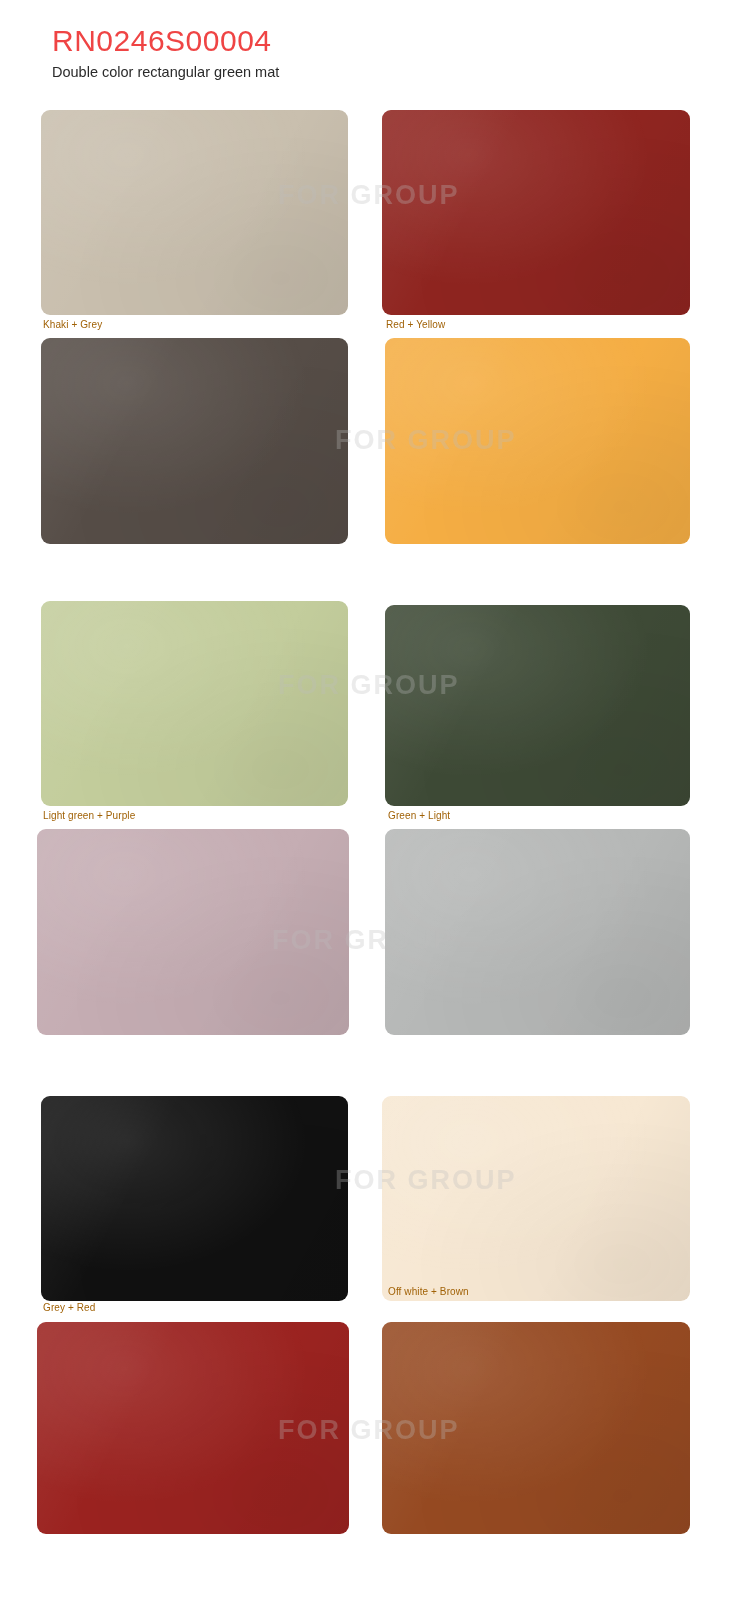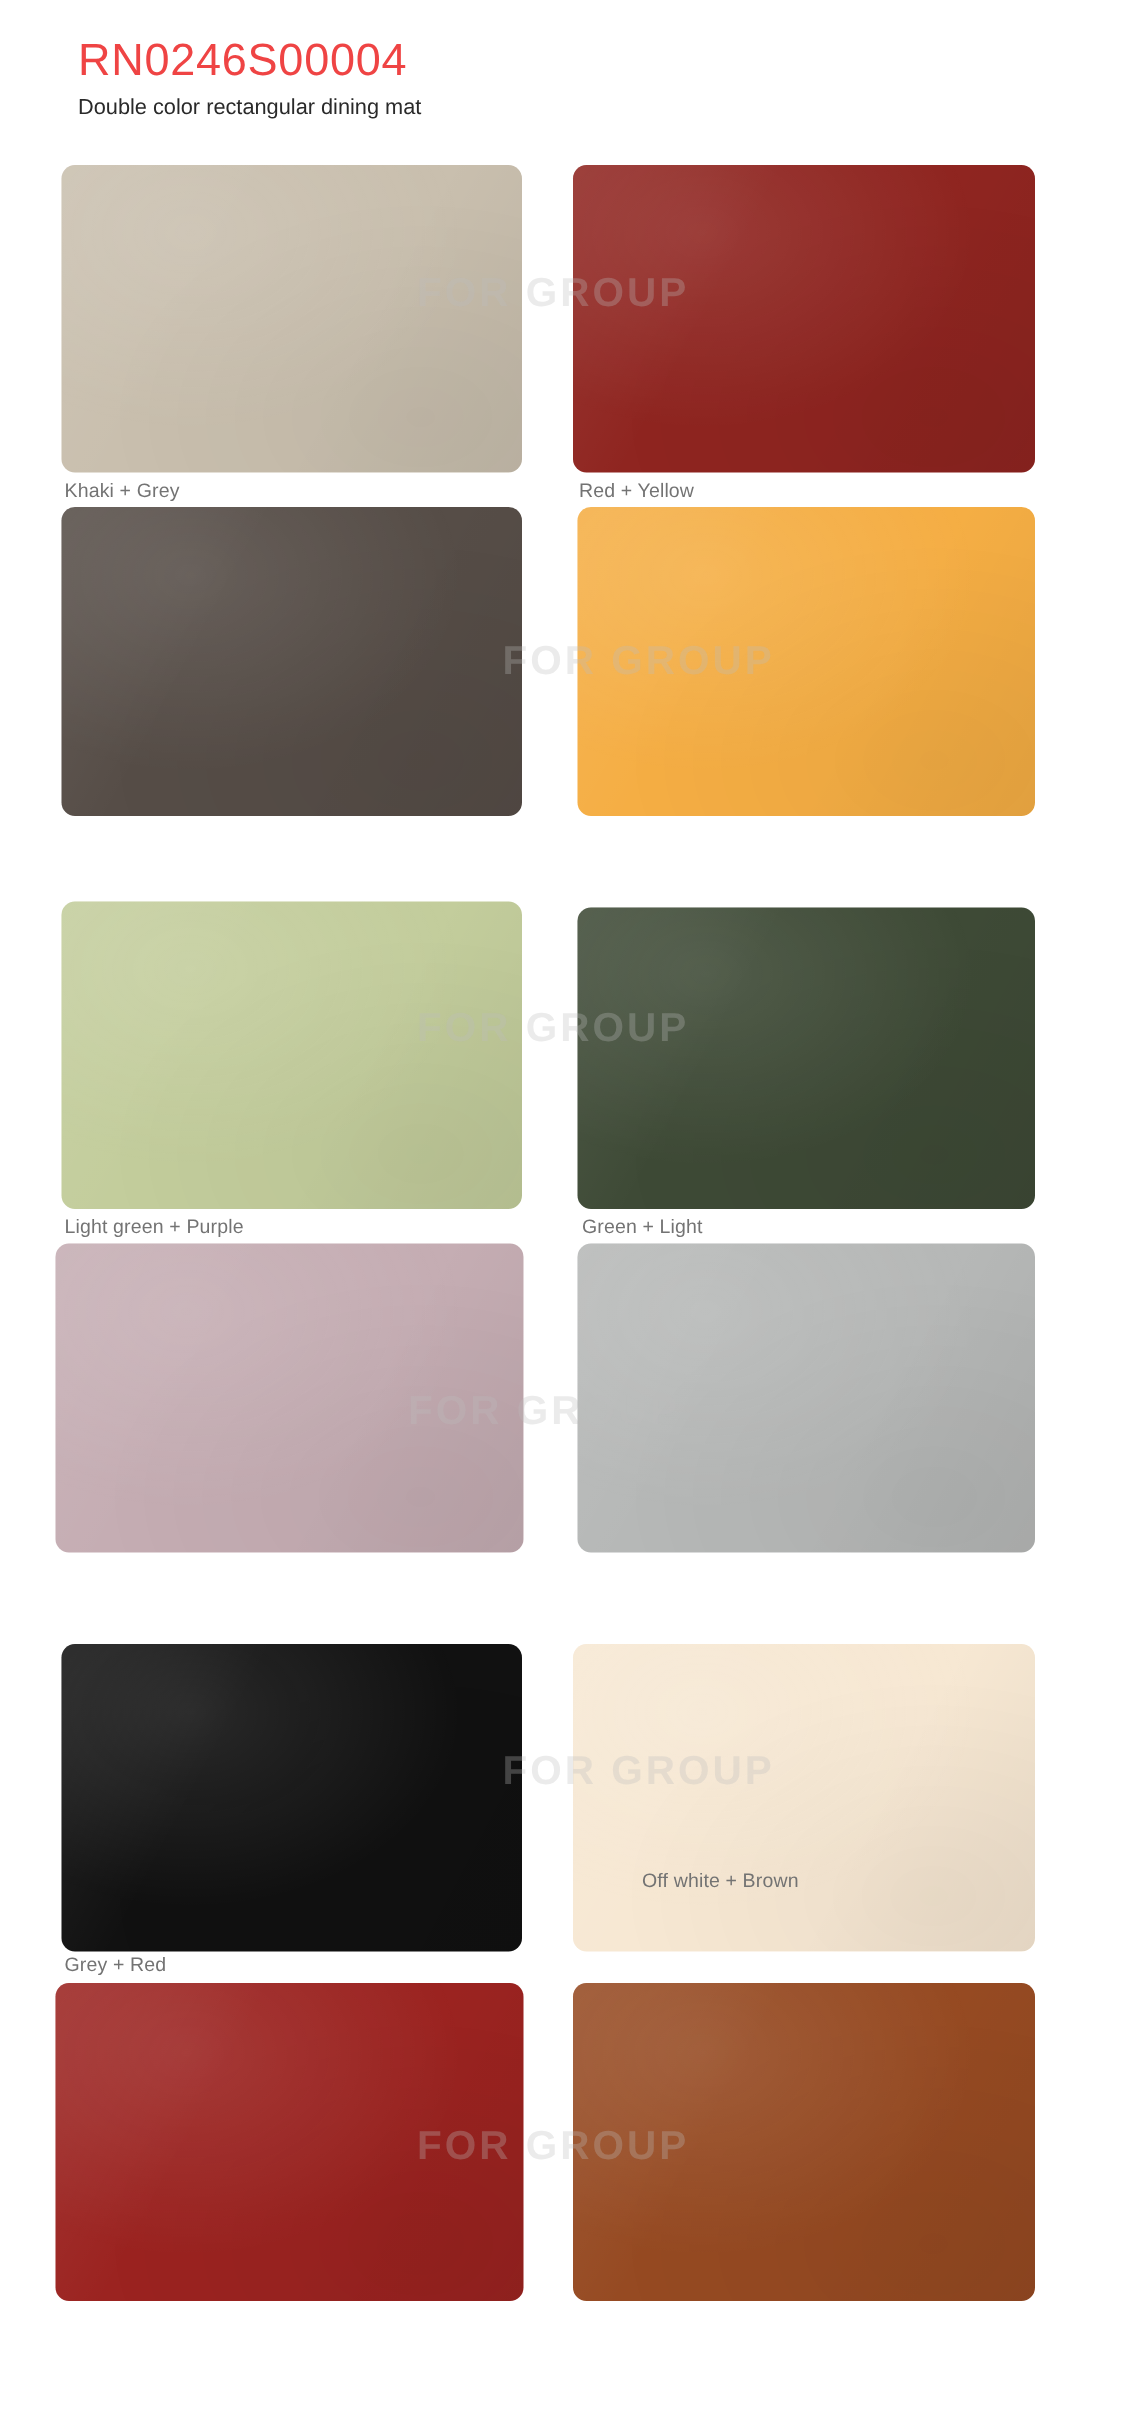--- a/index.html
+++ b/index.html
@@ -88,33 +88,33 @@
     position: absolute;
     inset: 0;
     border-radius: 9px;
     background:
       radial-gradient(ellipse at 28% 22%, rgba(255,255,255,0.10), rgba(255,255,255,0) 58%),
       radial-gradient(ellipse at 78% 82%, rgba(0,0,0,0.045), rgba(0,0,0,0) 62%);
     pointer-events: none;
   }
   .swatch-label {
     position: absolute;
-    font-size: 13px;
+    font-size: 10px;
     font-weight: 400;
-    color: #737373;
+    color: #a16207;
     white-space: nowrap;
     letter-spacing: 0.1px;
   }
 </style>
 </head>
 <body>
 
 <div class="header">
   <h1 class="product-code">RN0246S00004</h1>
-  <p class="product-subtitle">Double color rectangular dining mat</p>
+  <p class="product-subtitle">Double color rectangular green mat</p>
 </div>
 
 <div class="grid">
 
   <div class="swatch-cell" style="left:41px; top:110px; width:307px; height:205px;">
     <div class="swatch" style="background:#c9bfae;"></div>
   </div>
   <div class="swatch-label" style="left:43px; top:319px;">Khaki + Grey</div>
 
   <div class="swatch-cell" style="left:382px; top:110px; width:308px; height:205px;">
@@ -149,21 +149,21 @@
   </div>
 
   <div class="swatch-cell" style="left:41px; top:1096px; width:307px; height:205px;">
     <div class="swatch" style="background:#111111;"></div>
   </div>
   <div class="swatch-label" style="left:43px; top:1302px;">Grey + Red</div>
 
   <div class="swatch-cell" style="left:382px; top:1096px; width:308px; height:205px;">
     <div class="swatch" style="background:#f7e8d3;"></div>
   </div>
-  <div class="swatch-label" style="left:388px; top:1246px;margin-left:40px;">Off white + Brown</div>
+  <div class="swatch-label" style="left:388px; top:1286px;">Off white + Brown</div>
 
   <div class="swatch-cell" style="left:37px; top:1322px; width:312px; height:212px;">
     <div class="swatch" style="background:#9b2320;"></div>
   </div>
 
   <div class="swatch-cell" style="left:382px; top:1322px; width:308px; height:212px;">
     <div class="swatch" style="background:#964a22;"></div>
   </div>
 
 </div>

